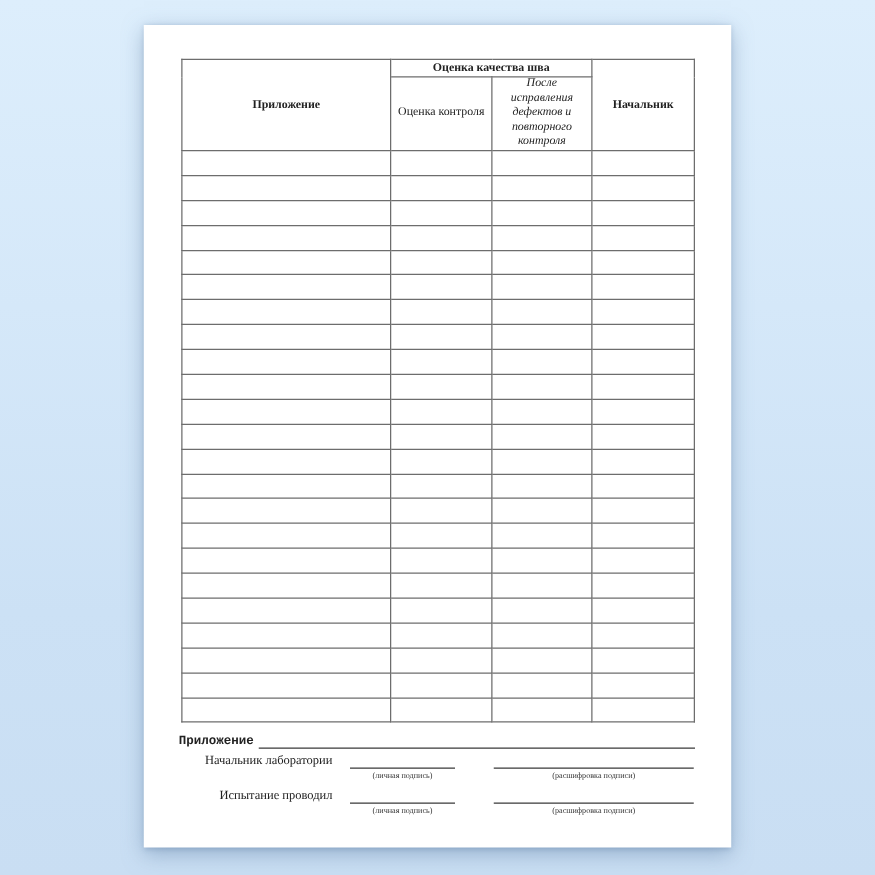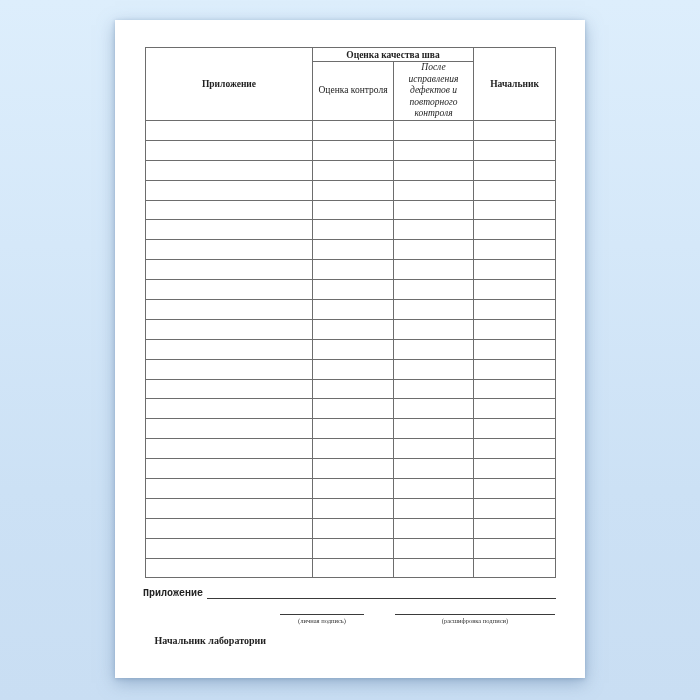--- a/index.html
+++ b/index.html
@@ -60,23 +60,22 @@
   .attachment-line {
     flex: 1 1 auto;
     border-bottom: 1px solid #3a3a3a;
     height: 11px;
   }
   .sig-row { position: absolute; left: 0; width: 470px; height: 26px; }
   .sig-row-1 { top: 582px; }
   .sig-row-2 { top: 610px; }
   .sig-title {
     position: absolute; left: 30px; top: 1px; width: 121px;
-    font-weight: bold; font-size: 10px; text-align: right;
+    font-weight: normal; font-size: 10px; text-align: right;
     white-space: nowrap;
-    margin-top: 32px;
   }
   .sig-block { position: absolute; top: 0; }
   .sig-block-personal { left: 165px; width: 84px; }
   .sig-block-decoded { left: 280px; width: 160px; }
   .sig-line { border-bottom: 1px solid #3a3a3a; height: 13px; }
   .sig-hint {
     margin-top: 2px;
     font-size: 6.5px; line-height: 8px;
     text-align: center; color: #333;
     white-space: nowrap;
@@ -259,14 +258,25 @@
     <div class="sig-block sig-block-personal">
       <div class="sig-line"></div>
       <div class="sig-hint">(личная подпись)</div>
     </div>
     <div class="sig-block sig-block-decoded">
       <div class="sig-line"></div>
       <div class="sig-hint">(расшифровка подписи)</div>
     </div>
   </div>
 
+  <div class="sig-row sig-row-2">
+    <div class="sig-title">Испытание проводил</div>
+    <div class="sig-block sig-block-personal">
+      <div class="sig-line"></div>
+      <div class="sig-hint">(личная подпись)</div>
+    </div>
+    <div class="sig-block sig-block-decoded">
+      <div class="sig-line"></div>
+      <div class="sig-hint">(расшифровка подписи)</div>
+    </div>
+  </div>
 
 </div>
 
 </body></html>

